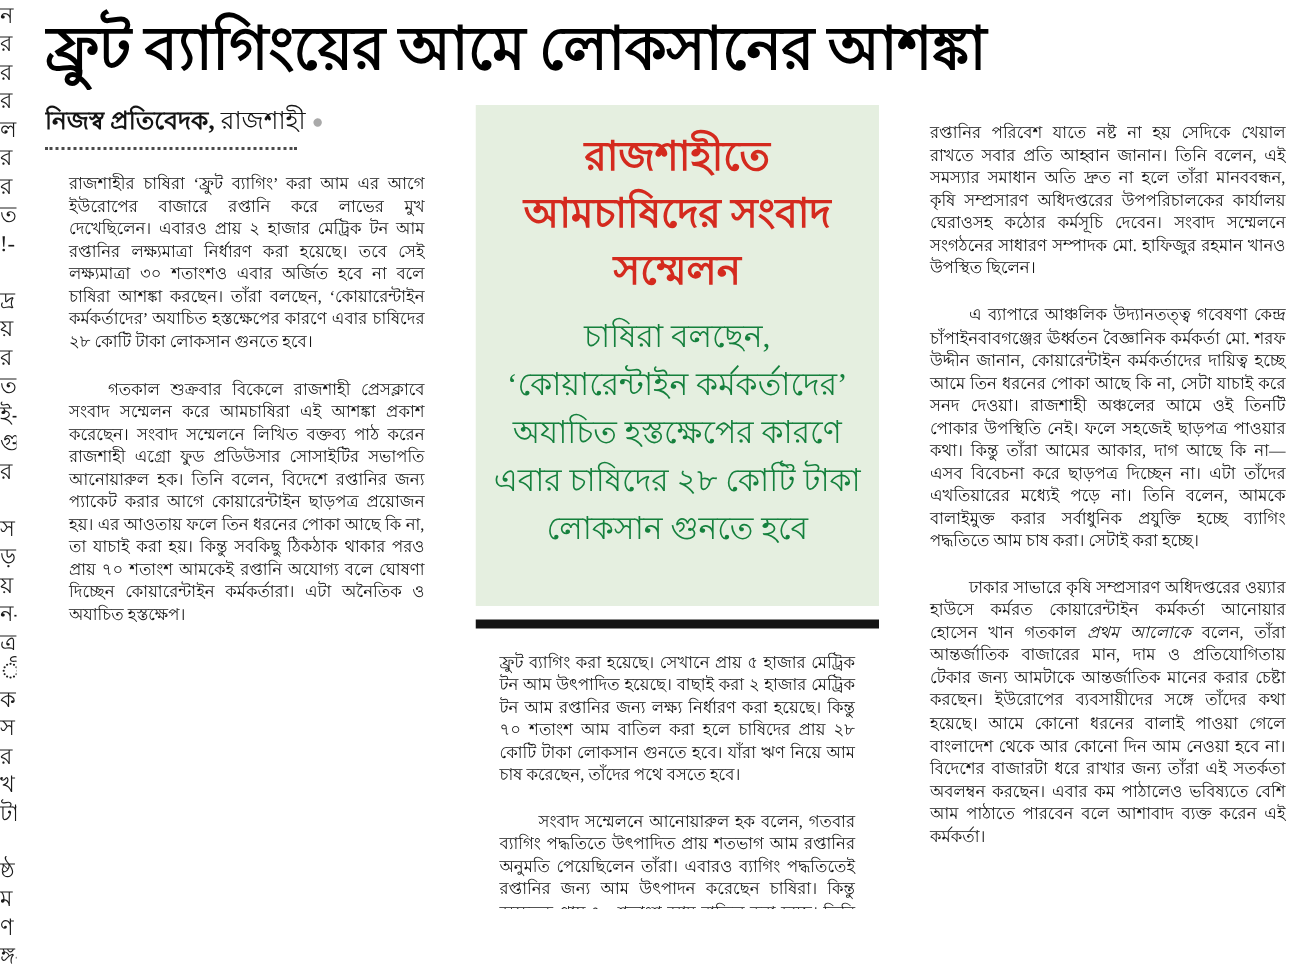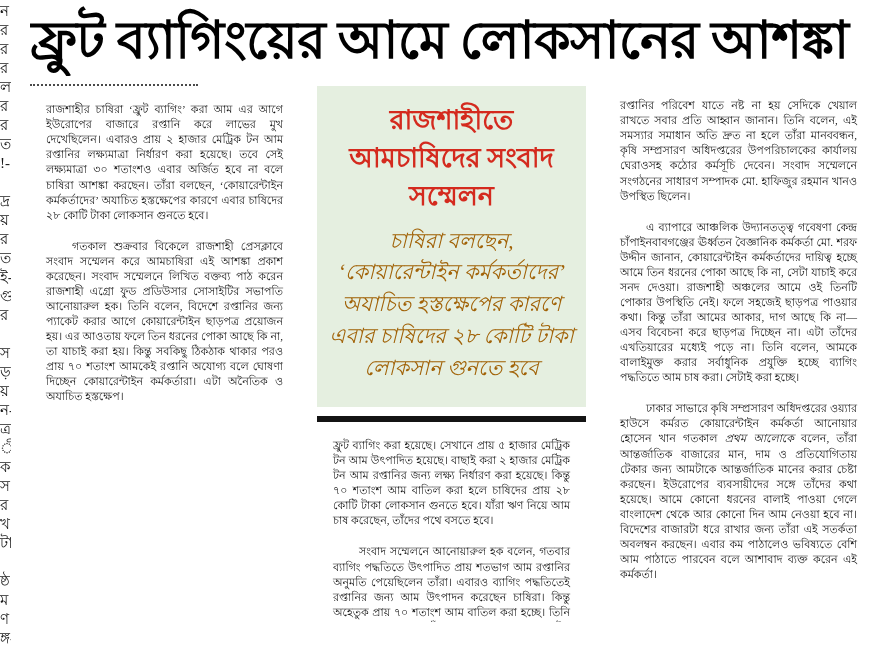--- a/index.html
+++ b/index.html
@@ -9,21 +9,21 @@
     font-family:"Liberation Serif","DejaVu Serif",serif;
   }
   
   .edge-strip{
     position:absolute;left:0;top:2px;width:11px;height:646px;overflow:hidden;
     font-size:15px;line-height:19px;white-space:pre-line;color:#1a1a1a;
   }
   .page{position:absolute;left:0;top:0;width:877px;height:648px;}
   .headline{
     margin:6px 4px 4px 30px;
-    font-size:52px;line-height:1.35;font-weight:800;color:#000;
+    font-size:40px;line-height:1.35;font-weight:800;color:#000;
     letter-spacing:-0.5px;white-space:nowrap;overflow:hidden;
   }
   .columns{
     display:grid;grid-template-columns:1fr 1fr 1fr;column-gap:18px;
     padding:2px 4px 0 30px;height:540px;overflow:hidden;
   }
   .col{overflow:hidden;}
   .byline{font-size:16.5px;margin:2px 0 3px;}
   .byline .reporter{font-weight:700;}
   .byline .dot{color:#a9a9a9;font-size:13px;vertical-align:1px;}
@@ -32,21 +32,21 @@
     margin:16px;text-align:justify;font-size:11px;line-height:1.37;
   }
   p.indent{text-indent:26px;}
   .highlight-box{
     background:#e5efe0;text-align:center;padding:16px 10px 18px;margin:4px 0 0;
   }
   .box-heading{
     color:#d42a1e;font-weight:700;font-size:27px;line-height:1.4;margin:0;
   }
   .box-quote{
-    color:#a16207;font-size:21px;line-height:1.52;margin:10px 0 4px;font-style:italic;
+    color:#15803d;font-size:21px;line-height:1.52;margin:10px 0 17px;
   }
   .divider-bar{height:6px;background:#141414;margin:9px 0 12px;}
   .italic{font-style:italic;}
 </style>
 </head>
 <body>
 
 <div class="page">
 
   <div class="edge-strip">ন
@@ -84,20 +84,23 @@
 ণ
 ঙ্গ-
 তা
 শ</div>
 
   <h1 class="headline">ফ্রুট ব্যাগিংয়ের আমে লোকসানের আশঙ্কা</h1>
 
   <div class="columns">
 
     <div class="col">
+      <div class="byline">
+        <span class="reporter">নিজস্ব প্রতিবেদক,</span><span> রাজশাহী </span><span class="dot">●</span>
+      </div>
       <div class="dotted-sep"></div>
       <p class="body-text">রাজশাহীর চাষিরা ‘ফ্রুট ব্যাগিং’ করা আম এর আগে ইউরোপের বাজারে রপ্তানি করে লাভের মুখ দেখেছিলেন। এবারও প্রায় ২ হাজার মেট্রিক টন আম রপ্তানির লক্ষ্যমাত্রা নির্ধারণ করা হয়েছে। তবে সেই লক্ষ্যমাত্রা ৩০ শতাংশও এবার অর্জিত হবে না বলে চাষিরা আশঙ্কা করছেন। তাঁরা বলছেন, ‘কোয়ারেন্টাইন কর্মকর্তাদের’ অযাচিত হস্তক্ষেপের কারণে এবার চাষিদের ২৮ কোটি টাকা লোকসান গুনতে হবে।</p>
       <p class="body-text indent">গতকাল শুক্রবার বিকেলে রাজশাহী প্রেসক্লাবে সংবাদ সম্মেলন করে আমচাষিরা এই আশঙ্কা প্রকাশ করেছেন। সংবাদ সম্মেলনে লিখিত বক্তব্য পাঠ করেন রাজশাহী এগ্রো ফুড প্রডিউসার সোসাইটির সভাপতি আনোয়ারুল হক। তিনি বলেন, বিদেশে রপ্তানির জন্য প্যাকেট করার আগে কোয়ারেন্টাইন ছাড়পত্র প্রয়োজন হয়। এর আওতায় ফলে তিন ধরনের পোকা আছে কি না, তা যাচাই করা হয়। কিন্তু সবকিছু ঠিকঠাক থাকার পরও প্রায় ৭০ শতাংশ আমকেই রপ্তানি অযোগ্য বলে ঘোষণা দিচ্ছেন কোয়ারেন্টাইন কর্মকর্তারা। এটা অনৈতিক ও অযাচিত হস্তক্ষেপ।</p>
 
     </div>
 
     <div class="col">
       <div class="highlight-box">
         <p class="box-heading">রাজশাহীতে আমচাষিদের সংবাদ সম্মেলন</p>
         <p class="box-quote">চাষিরা বলছেন, ‘কোয়ারেন্টাইন কর্মকর্তাদের’ অযাচিত হস্তক্ষেপের কারণে এবার চাষিদের ২৮ কোটি টাকা লোকসান গুনতে হবে</p>

